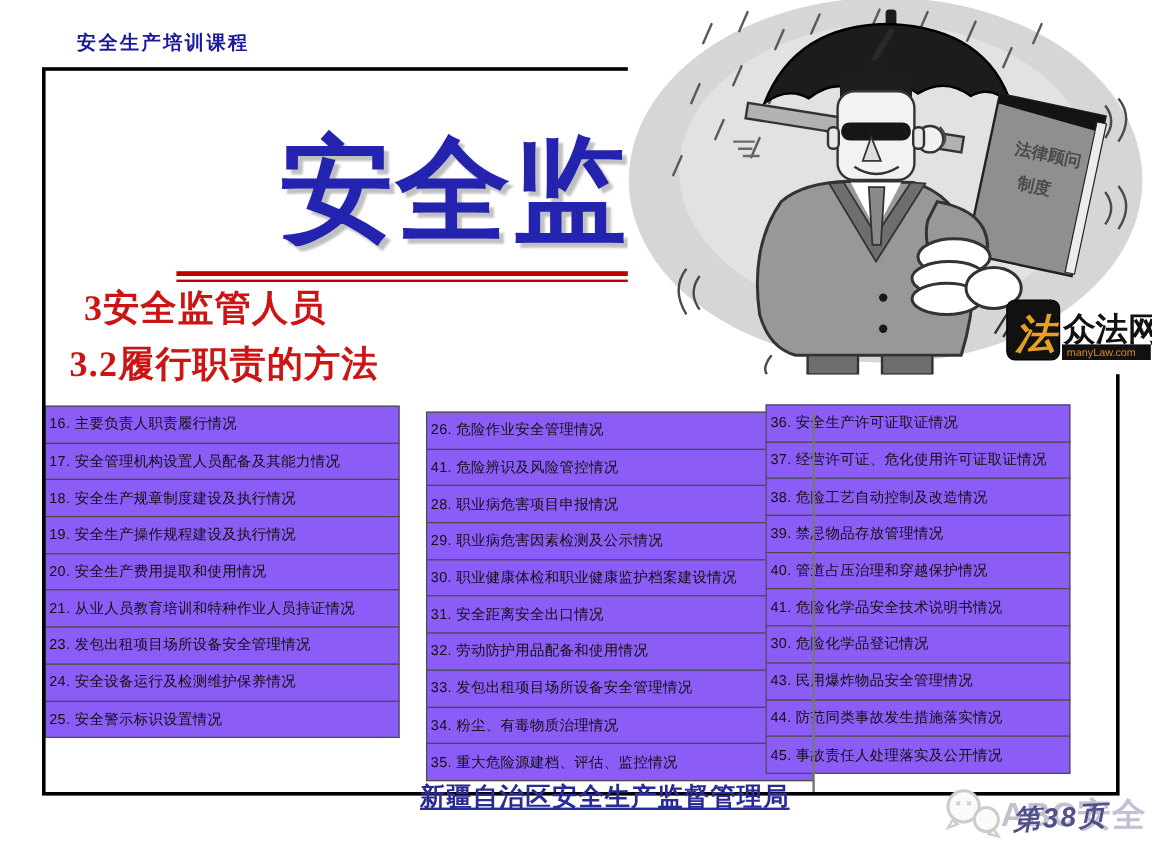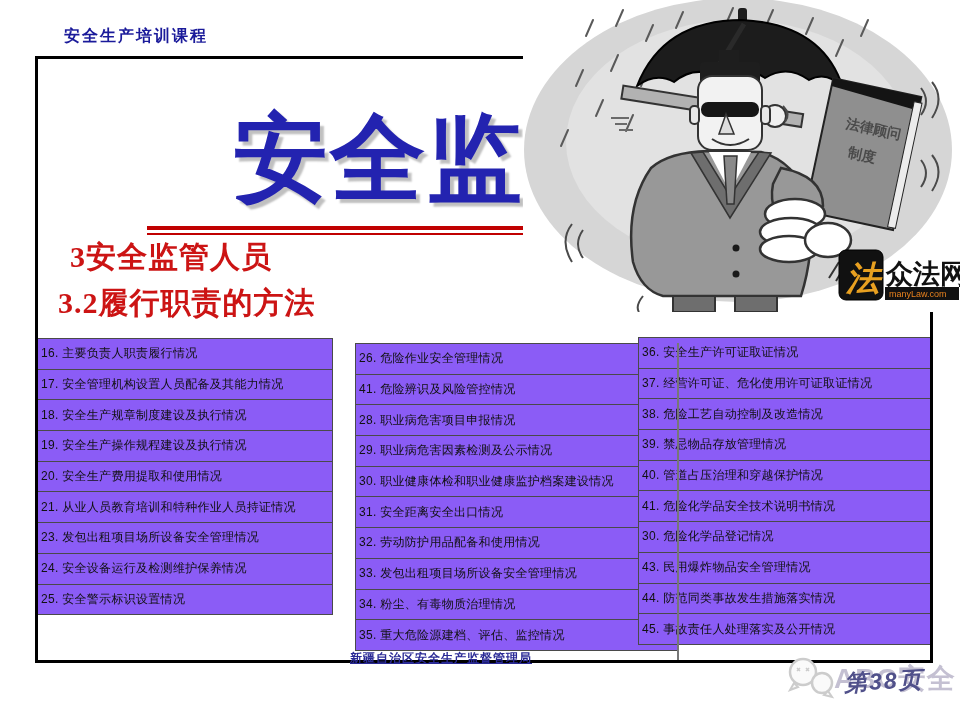--- a/index.html
+++ b/index.html
@@ -25,21 +25,21 @@
   .subtitle.s2{top:283px;}
 
   .chk-table{position:absolute;z-index:3;}
   .chk-row{box-sizing:border-box;height:31.7px;margin-top:-1px;background:#8b5cf6;
          border:1px solid #4a4a4a;display:flex;align-items:center;padding-left:3px;}
   .chk-row:first-child{margin-top:0;}
   .chk-text{font-size:12px;color:#111;letter-spacing:0.3px;white-space:nowrap;overflow:hidden;}
 
   .ghost-vline{position:absolute;left:677px;top:343px;width:2px;height:317px;background:#777;z-index:4;}
 
-  .footer-org{position:absolute;left:350px;top:650px;font-size:12px;font-weight:bold;
+  .footer-org{position:absolute;left:350px;top:650px;font-size:21px;font-weight:bold;
          color:#2a2a96;letter-spacing:1px;z-index:7;text-decoration:underline;white-space:nowrap;}
 
   .watermark-wrap{position:absolute;left:784px;top:654px;z-index:7;width:176px;height:52px;}
   .wechat-icon{position:absolute;left:0;top:2px;}
   .watermark-text{position:absolute;left:50px;top:6px;font-size:28px;font-weight:bold;
          color:#c4c0d2;letter-spacing:1px;}
   .page-number{position:absolute;left:60px;top:12px;font-size:23px;font-weight:bold;font-style:italic;
          color:#50508a;transform:rotate(-3deg);letter-spacing:2px;}
 
   .cartoon{position:absolute;left:523px;top:0;width:437px;height:312px;z-index:6;}
@@ -116,21 +116,21 @@
       <span class="chk-text">33. 发包出租项目场所设备安全管理情况</span>
     </div>
       <div class="chk-row">
       <span class="chk-text">34. 粉尘、有毒物质治理情况</span>
     </div>
       <div class="chk-row">
       <span class="chk-text">35. 重大危险源建档、评估、监控情况</span>
     </div>
     </div>
 
-  <div class="chk-table" style="left:638px;top:337px;width:295px;">
+  <div class="chk-table" style="left:638px;top:337px;width:254px;">
 
   <div class="chk-row">
       <span class="chk-text">36. 安全生产许可证取证情况</span>
     </div>
       <div class="chk-row">
       <span class="chk-text">37. 经营许可证、危化使用许可证取证情况</span>
     </div>
       <div class="chk-row">
       <span class="chk-text">38. 危险工艺自动控制及改造情况</span>
     </div>

